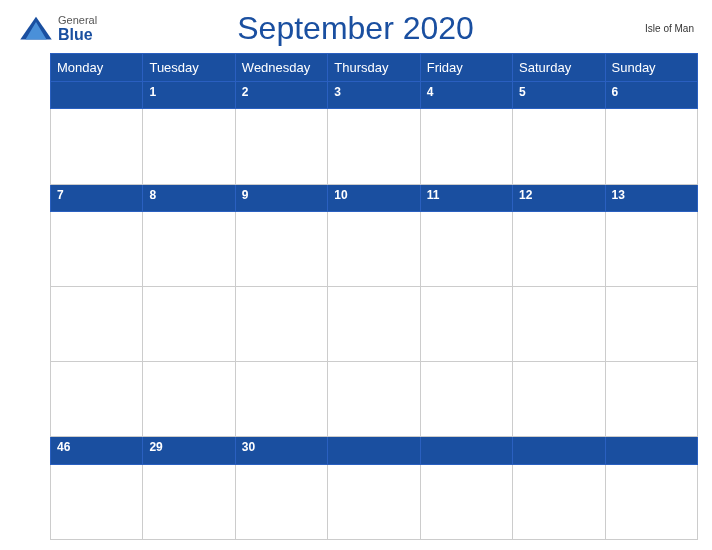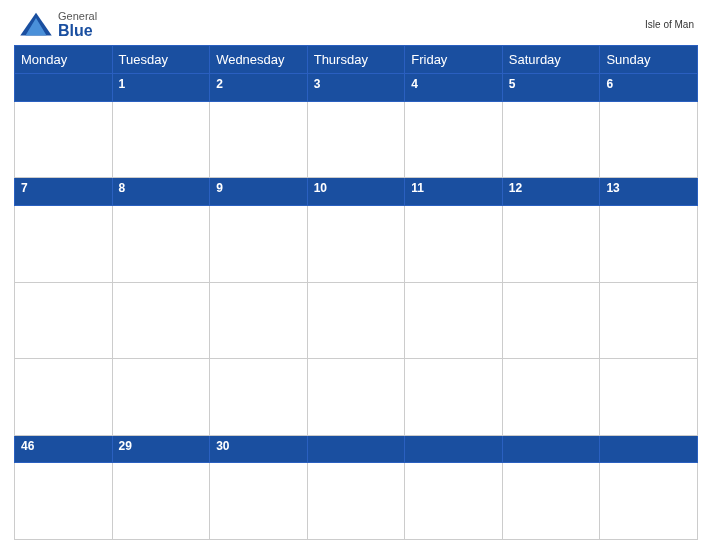--- a/index.html
+++ b/index.html
@@ -120,36 +120,40 @@
       background: #fff;
       height: 66px;
       border: 1px solid #ccc;
       vertical-align: top;
     }
 
     .calendar-wrapper {
       flex: 1;
       display: flex;
       flex-direction: column;
+      margin-left: 36px;
     }
   </style>
 </head>
 <body>
 
 <div class="page">
   <div class="header">
     <div class="logo-wrapper">
       <svg class="logo-icon" viewBox="0 0 40 32" xmlns="http://www.w3.org/2000/svg">
         <polygon points="20,2 38,28 2,28" fill="#1a4fa0"></polygon>
         <polygon points="20,8 32,28 8,28" fill="#4a90d9"></polygon>
       </svg>
       <div>
         <div class="logo-text-general">General</div>
         <div class="logo-text-blue">Blue</div>
       </div>
+    </div>
+    <div class="title-area">
+      <span class="calendar-title">September 2020</span>
     </div>
     <div class="region-label">Isle of Man</div>
   </div>
 
   <div class="calendar-wrapper">
     <table class="calendar-table">
       <thead>
         <tr>
           <th>Monday</th>
           <th>Tuesday</th>

